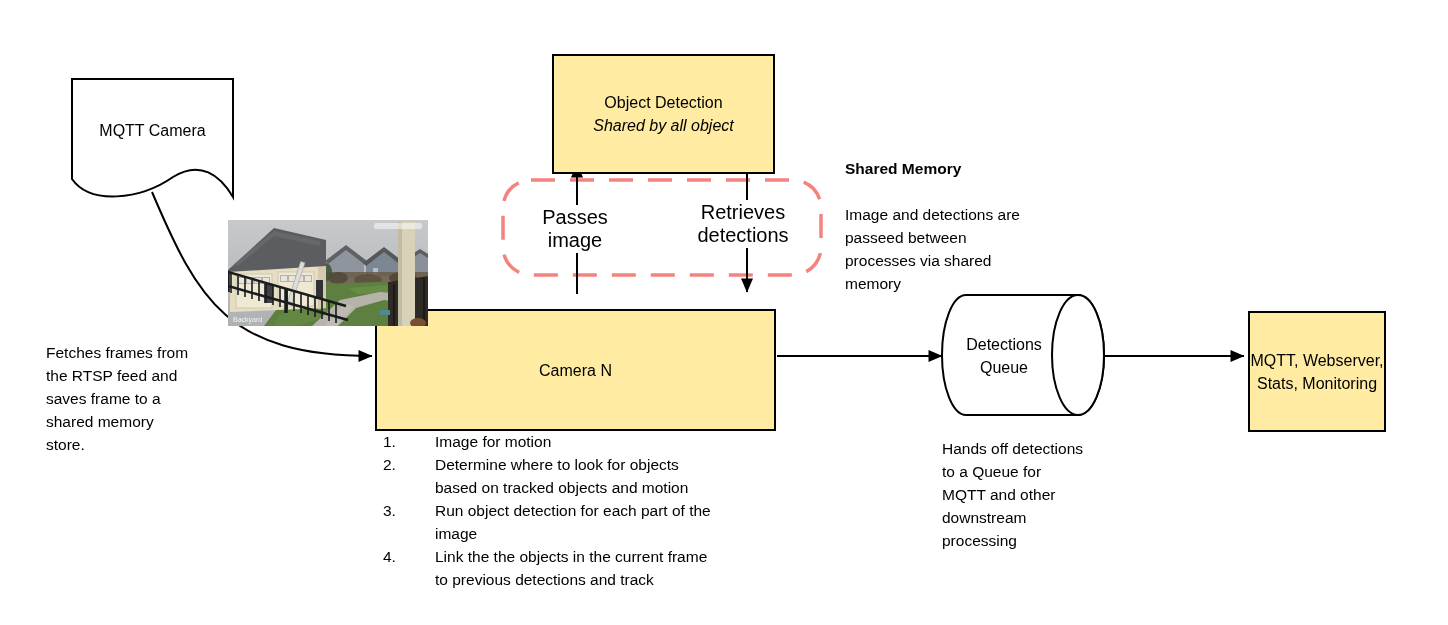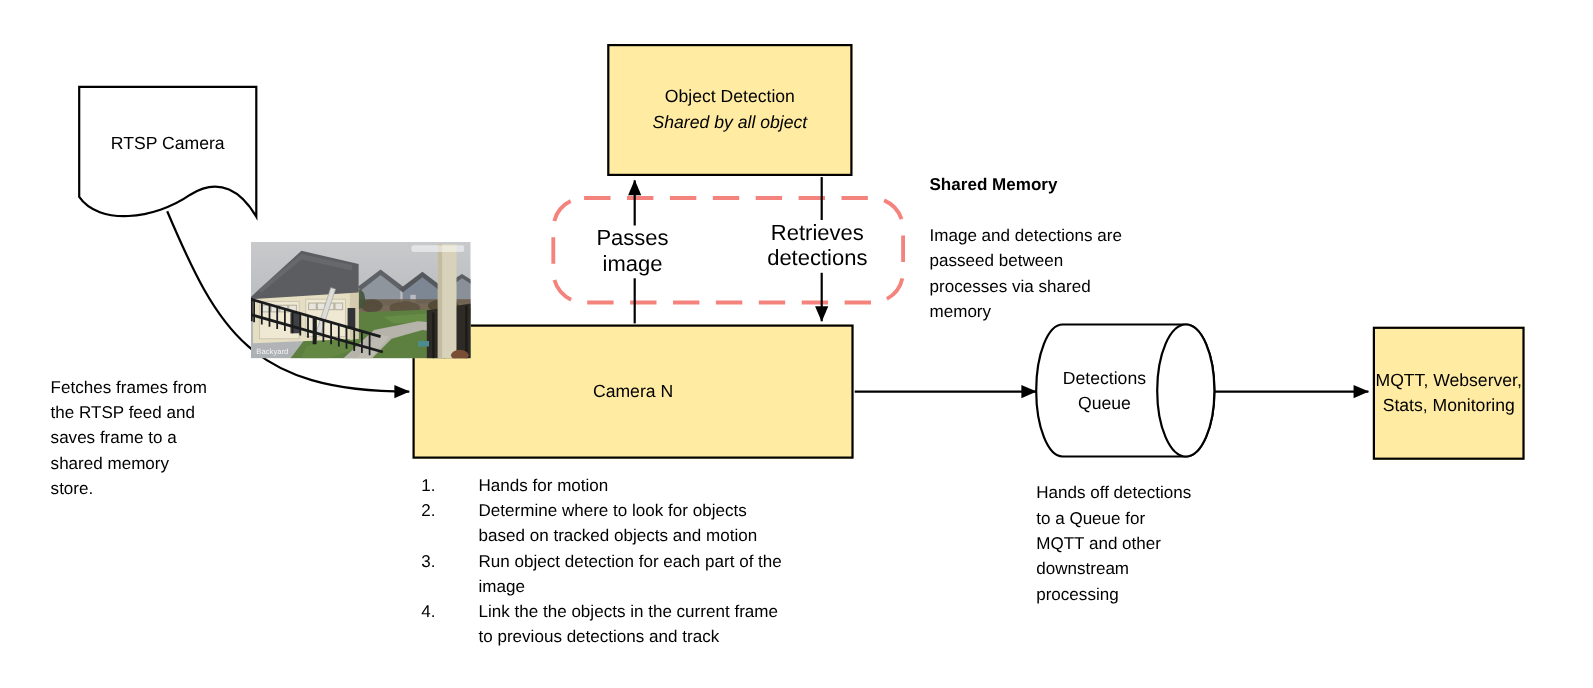--- a/index.html
+++ b/index.html
@@ -6,21 +6,21 @@
   .canvas{
     position:relative;width:1448px;height:625px;background:#fff;
     font-family:"Liberation Sans",sans-serif;color:#000;overflow:hidden;
   }
   svg{display:block;}
   .layer{position:absolute;left:0;top:0;z-index:1;}
   .box{
     position:absolute;background:var(--box-fill,#FFEBA1);
     border:2px solid var(--box-border,#000);
     display:flex;flex-direction:column;align-items:center;justify-content:center;
-    text-align:center;box-sizing:border-box;z-index:2;font-size:16px;line-height:23px;
+    text-align:center;box-sizing:border-box;z-index:2;font-size:16px;line-height:23px;margin-top:14px;
   }
   .pre{white-space:pre-line;}
   .shape-label{
     position:absolute;display:flex;align-items:center;justify-content:center;
     text-align:center;z-index:2;font-size:16px;line-height:23px;box-sizing:border-box;
   }
   .note{position:absolute;font-size:15.5px;line-height:23px;white-space:pre-line;z-index:2;}
   .note-title{font-weight:bold;}
   .arrow-label{
     position:absolute;background:#fff;text-align:center;font-size:20px;line-height:23px;
@@ -53,21 +53,21 @@
     <path d="M 966 295 L 1078 295 A 26 60 0 0 1 1078 415 L 966 415 A 24 60 0 0 1 966 295 Z" fill="#fff" stroke="#000" stroke-width="2"></path>
     <ellipse cx="1078" cy="355" rx="26" ry="60" fill="#fff" stroke="#000" stroke-width="2"></ellipse>
 
     <path d="M 152 192 C 198 300, 228 356, 372 356" fill="none" stroke="#000" stroke-width="2" marker-end="url(#ah)"></path>
     <path d="M 577 294 L 577 164" fill="none" stroke="#000" stroke-width="2" marker-end="url(#ah)"></path>
     <path d="M 747 161 L 747 292" fill="none" stroke="#000" stroke-width="2" marker-end="url(#ah)"></path>
     <path d="M 777 356 L 942 356" fill="none" stroke="#000" stroke-width="2" marker-end="url(#ah)"></path>
     <path d="M 1104 356 L 1244 356" fill="none" stroke="#000" stroke-width="2" marker-end="url(#ah)"></path>
   </svg>
 
-  <div class="shape-label" style="left:72px;top:85px;width:161px;height:90px;">RTSP Camera</div>
+  <div class="shape-label" style="left:72px;top:85px;width:161px;height:90px;">MQTT Camera</div>
 
   <div class="note" style="left:46px;top:341px;width:190px;">Fetches frames from
 the RTSP feed and
 saves frame to a
 shared memory
 store.</div>
 
   <div class="box" style="left:552px;top:40px;width:223px;height:120px;">
     <div>Object Detection</div>
     <div class="subtitle">Shared by all object</div>
@@ -165,21 +165,21 @@
         <ellipse cx="190" cy="103" rx="8" ry="5" fill="#7A4E35"></ellipse>
       </g>
       <text x="5" y="102" font-size="7" fill="rgba(255,255,255,0.85)">Backyard</text>
     </svg>
     <div class="ts-smudge"></div>
   </div>
 
   <div class="steps">
     <div class="step">
       <span class="step-num">1.</span>
-      <span class="step-text">Hands for motion</span>
+      <span class="step-text">Image for motion</span>
     </div>
     <div class="step">
       <span class="step-num">2.</span>
       <span class="step-text">Determine where to look for objects
 based on tracked objects and motion</span>
     </div>
     <div class="step">
       <span class="step-num">3.</span>
       <span class="step-text">Run object detection for each part of the
 image</span>

